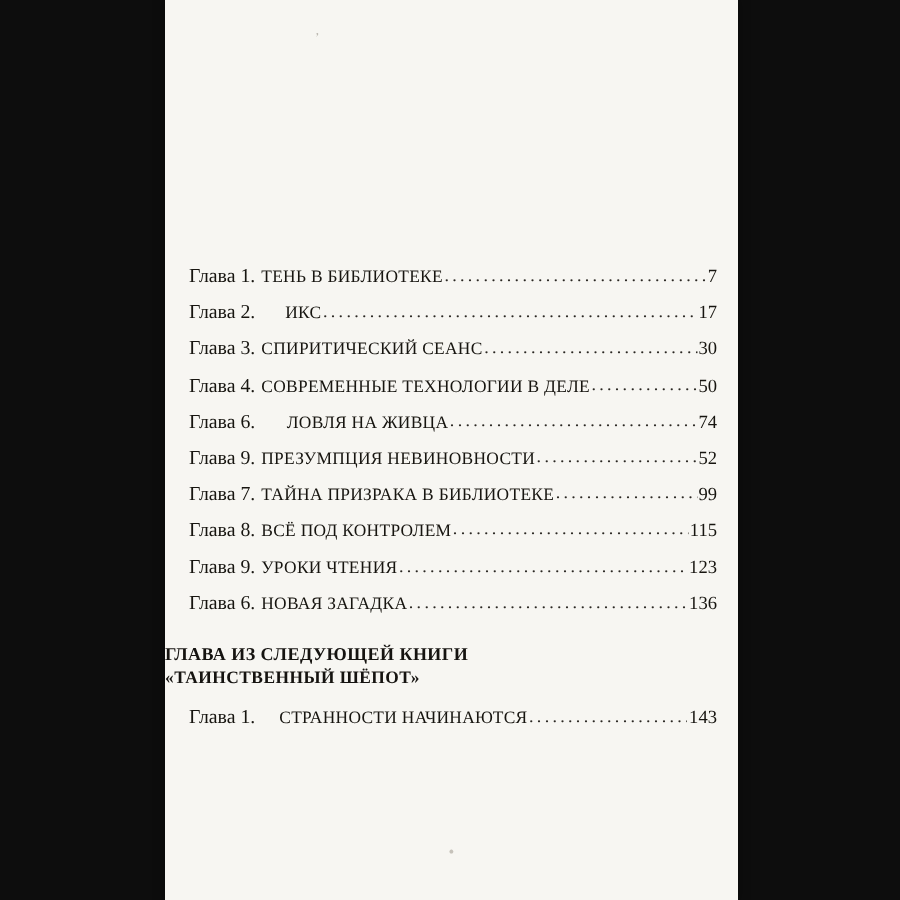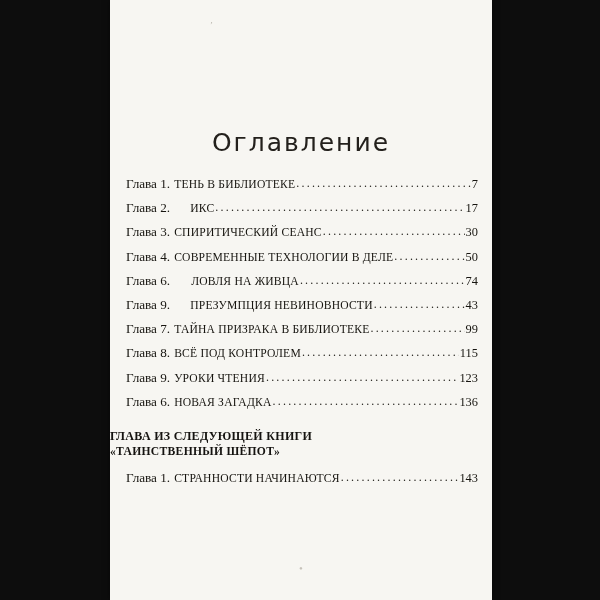--- a/index.html
+++ b/index.html
@@ -122,21 +122,20 @@
   }
 </style>
 </head>
 <body>
 
 <div class="page">
   <div class="page-inner">
 
     <div class="top-mark">’</div>
 
-    <div class="title">Оглавление</div>
 
     <div class="toc">
       <div class="toc-row">
         <span class="toc-label">Глава 1.</span>
         <span class="toc-label toc-title" style="margin-left:4px">тень в библиотеке</span>
         <span class="dots">....................................................................</span>
         <span class="page-num">7</span>
       </div>
       <div class="toc-row">
         <span class="toc-label">Глава 2.</span>
@@ -157,23 +156,23 @@
         <span class="page-num">50</span>
       </div>
       <div class="toc-row">
         <span class="toc-label">Глава 6.</span>
         <span class="toc-label toc-title" style="margin-left:21px">ловля на живца</span>
         <span class="dots">....................................................................</span>
         <span class="page-num">74</span>
       </div>
       <div class="toc-row">
         <span class="toc-label">Глава 9.</span>
-        <span class="toc-label toc-title" style="margin-left:20px">презумпция невиновности</span>
-        <span class="dots">....................................................................</span>
-        <span class="page-num">43</span>
+        <span class="toc-label toc-title" style="margin-left:4px">презумпция невиновности</span>
+        <span class="dots">....................................................................</span>
+        <span class="page-num">52</span>
       </div>
       <div class="toc-row">
         <span class="toc-label">Глава 7.</span>
         <span class="toc-label toc-title" style="margin-left:4px">тайна призрака в библиотеке</span>
         <span class="dots">....................................................................</span>
         <span class="page-num">99</span>
       </div>
       <div class="toc-row">
         <span class="toc-label">Глава 8.</span>
         <span class="toc-label toc-title" style="margin-left:4px">всё под контролем</span>
@@ -195,21 +194,21 @@
     </div>
 
     <div class="next-book">
       <span>Глава из следующей книги</span>
       <span class="book-title">«Таинственный шёпот»</span>
     </div>
 
     <div class="toc-next">
       <div class="toc-row">
         <span class="toc-label">Глава 1.</span>
-        <span class="toc-label toc-title" style="margin-left:4px">странности начинаются</span>
+        <span class="toc-label toc-title" style="margin-left:16px">странности начинаются</span>
         <span class="dots">....................................................................</span>
         <span class="page-num">143</span>
       </div>
     </div>
 
     <div class="bottom-mark">•</div>
 
   </div>
 </div>
 

